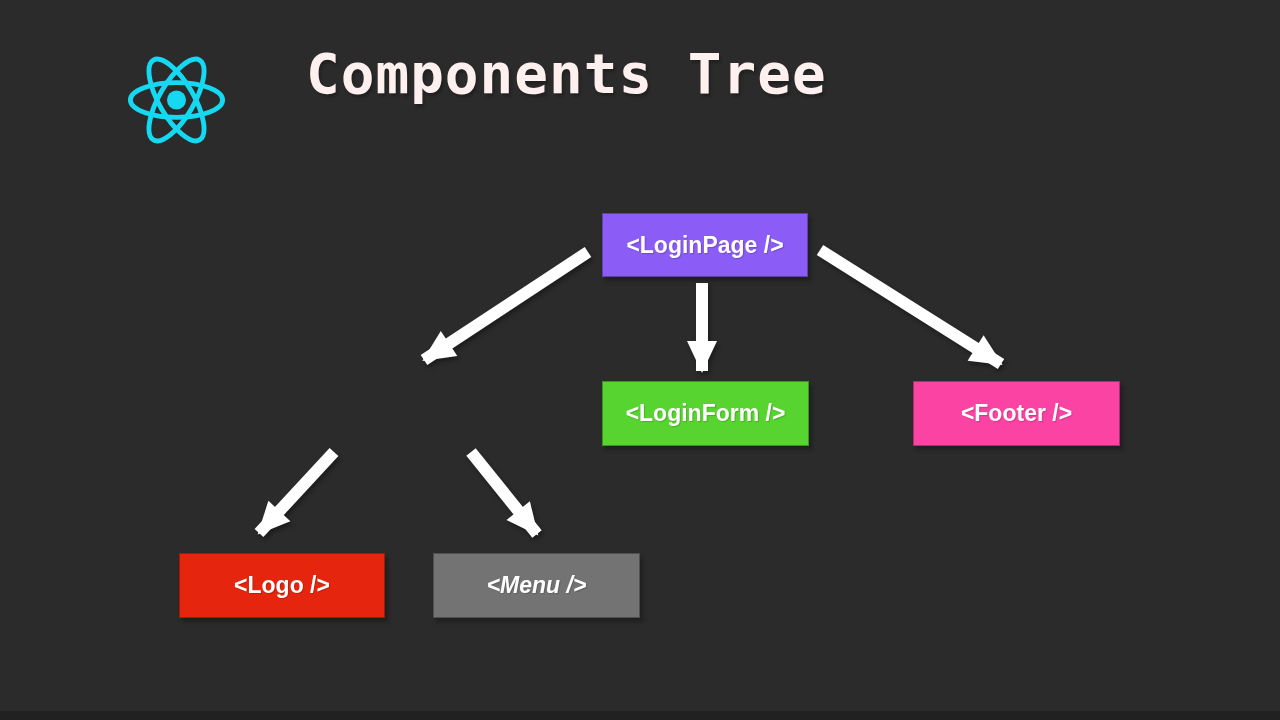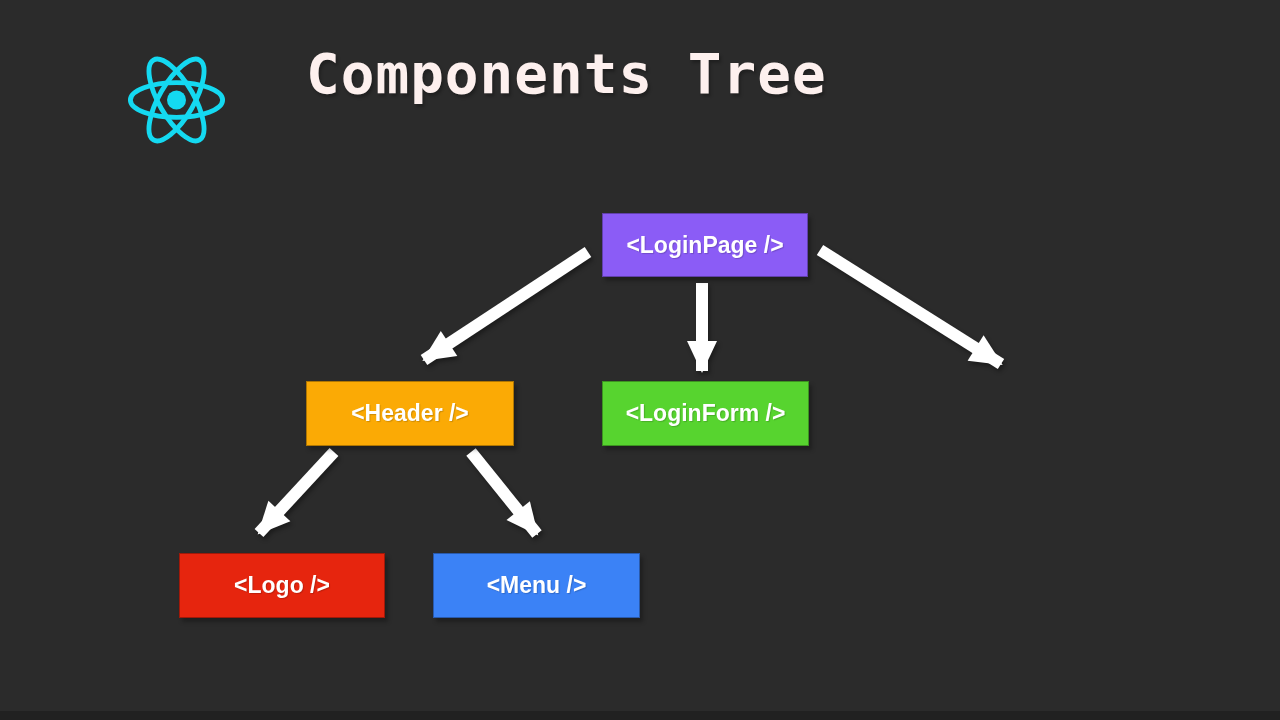--- a/index.html
+++ b/index.html
@@ -100,31 +100,31 @@
     <line x1="702" y1="283" x2="702" y2="371" stroke-width="12" marker-end="url(#ah)" style="stroke: rgb(255, 255, 255);"></line>
     <line x1="820" y1="250" x2="1001" y2="364" stroke-width="12" marker-end="url(#ah)" style="stroke: rgb(255, 255, 255);"></line>
     <line x1="334" y1="452" x2="259" y2="533" stroke-width="12" marker-end="url(#ah)" style="stroke: rgb(255, 255, 255);"></line>
     <line x1="471" y1="452" x2="537" y2="534" stroke-width="12" marker-end="url(#ah)" style="stroke: rgb(255, 255, 255);"></line>
   </svg>
 
   <div class="node node-loginpage" style="background-color: #8b5cf6;">
     <span style="color: rgb(255, 255, 255);">&lt;LoginPage /&gt;</span>
   </div>
 
-  <div class="node node-header" style="background-color: rgb(251, 170, 5);">
-    <span style="color: rgb(255, 255, 255);">&lt;Header /&gt;</span>
-  </div>
 
   <div class="node node-loginform" style="background-color: rgb(87, 212, 47);">
     <span style="color: rgb(255, 255, 255);">&lt;LoginForm /&gt;</span>
   </div>
 
+  <div class="node node-footer" style="background-color: rgb(251, 67, 164);">
+    <span style="color: rgb(255, 255, 255);">&lt;Footer /&gt;</span>
+  </div>
 
   <div class="node node-logo" style="background-color: rgb(230, 37, 14); margin-left: 32px;">
     <span style="color: rgb(255, 255, 255);">&lt;Logo /&gt;</span>
   </div>
 
-  <div class="node node-menu" style="background-color: #3b82f6;">
+  <div class="node node-menu" style="background-color: #737373; font-style: italic;">
     <span style="color: rgb(255, 255, 255);">&lt;Menu /&gt;</span>
   </div>
 
   <div class="bottom-bar" style="background-color: rgb(33, 33, 33);"></div>
 </div>
 
 </body></html>

